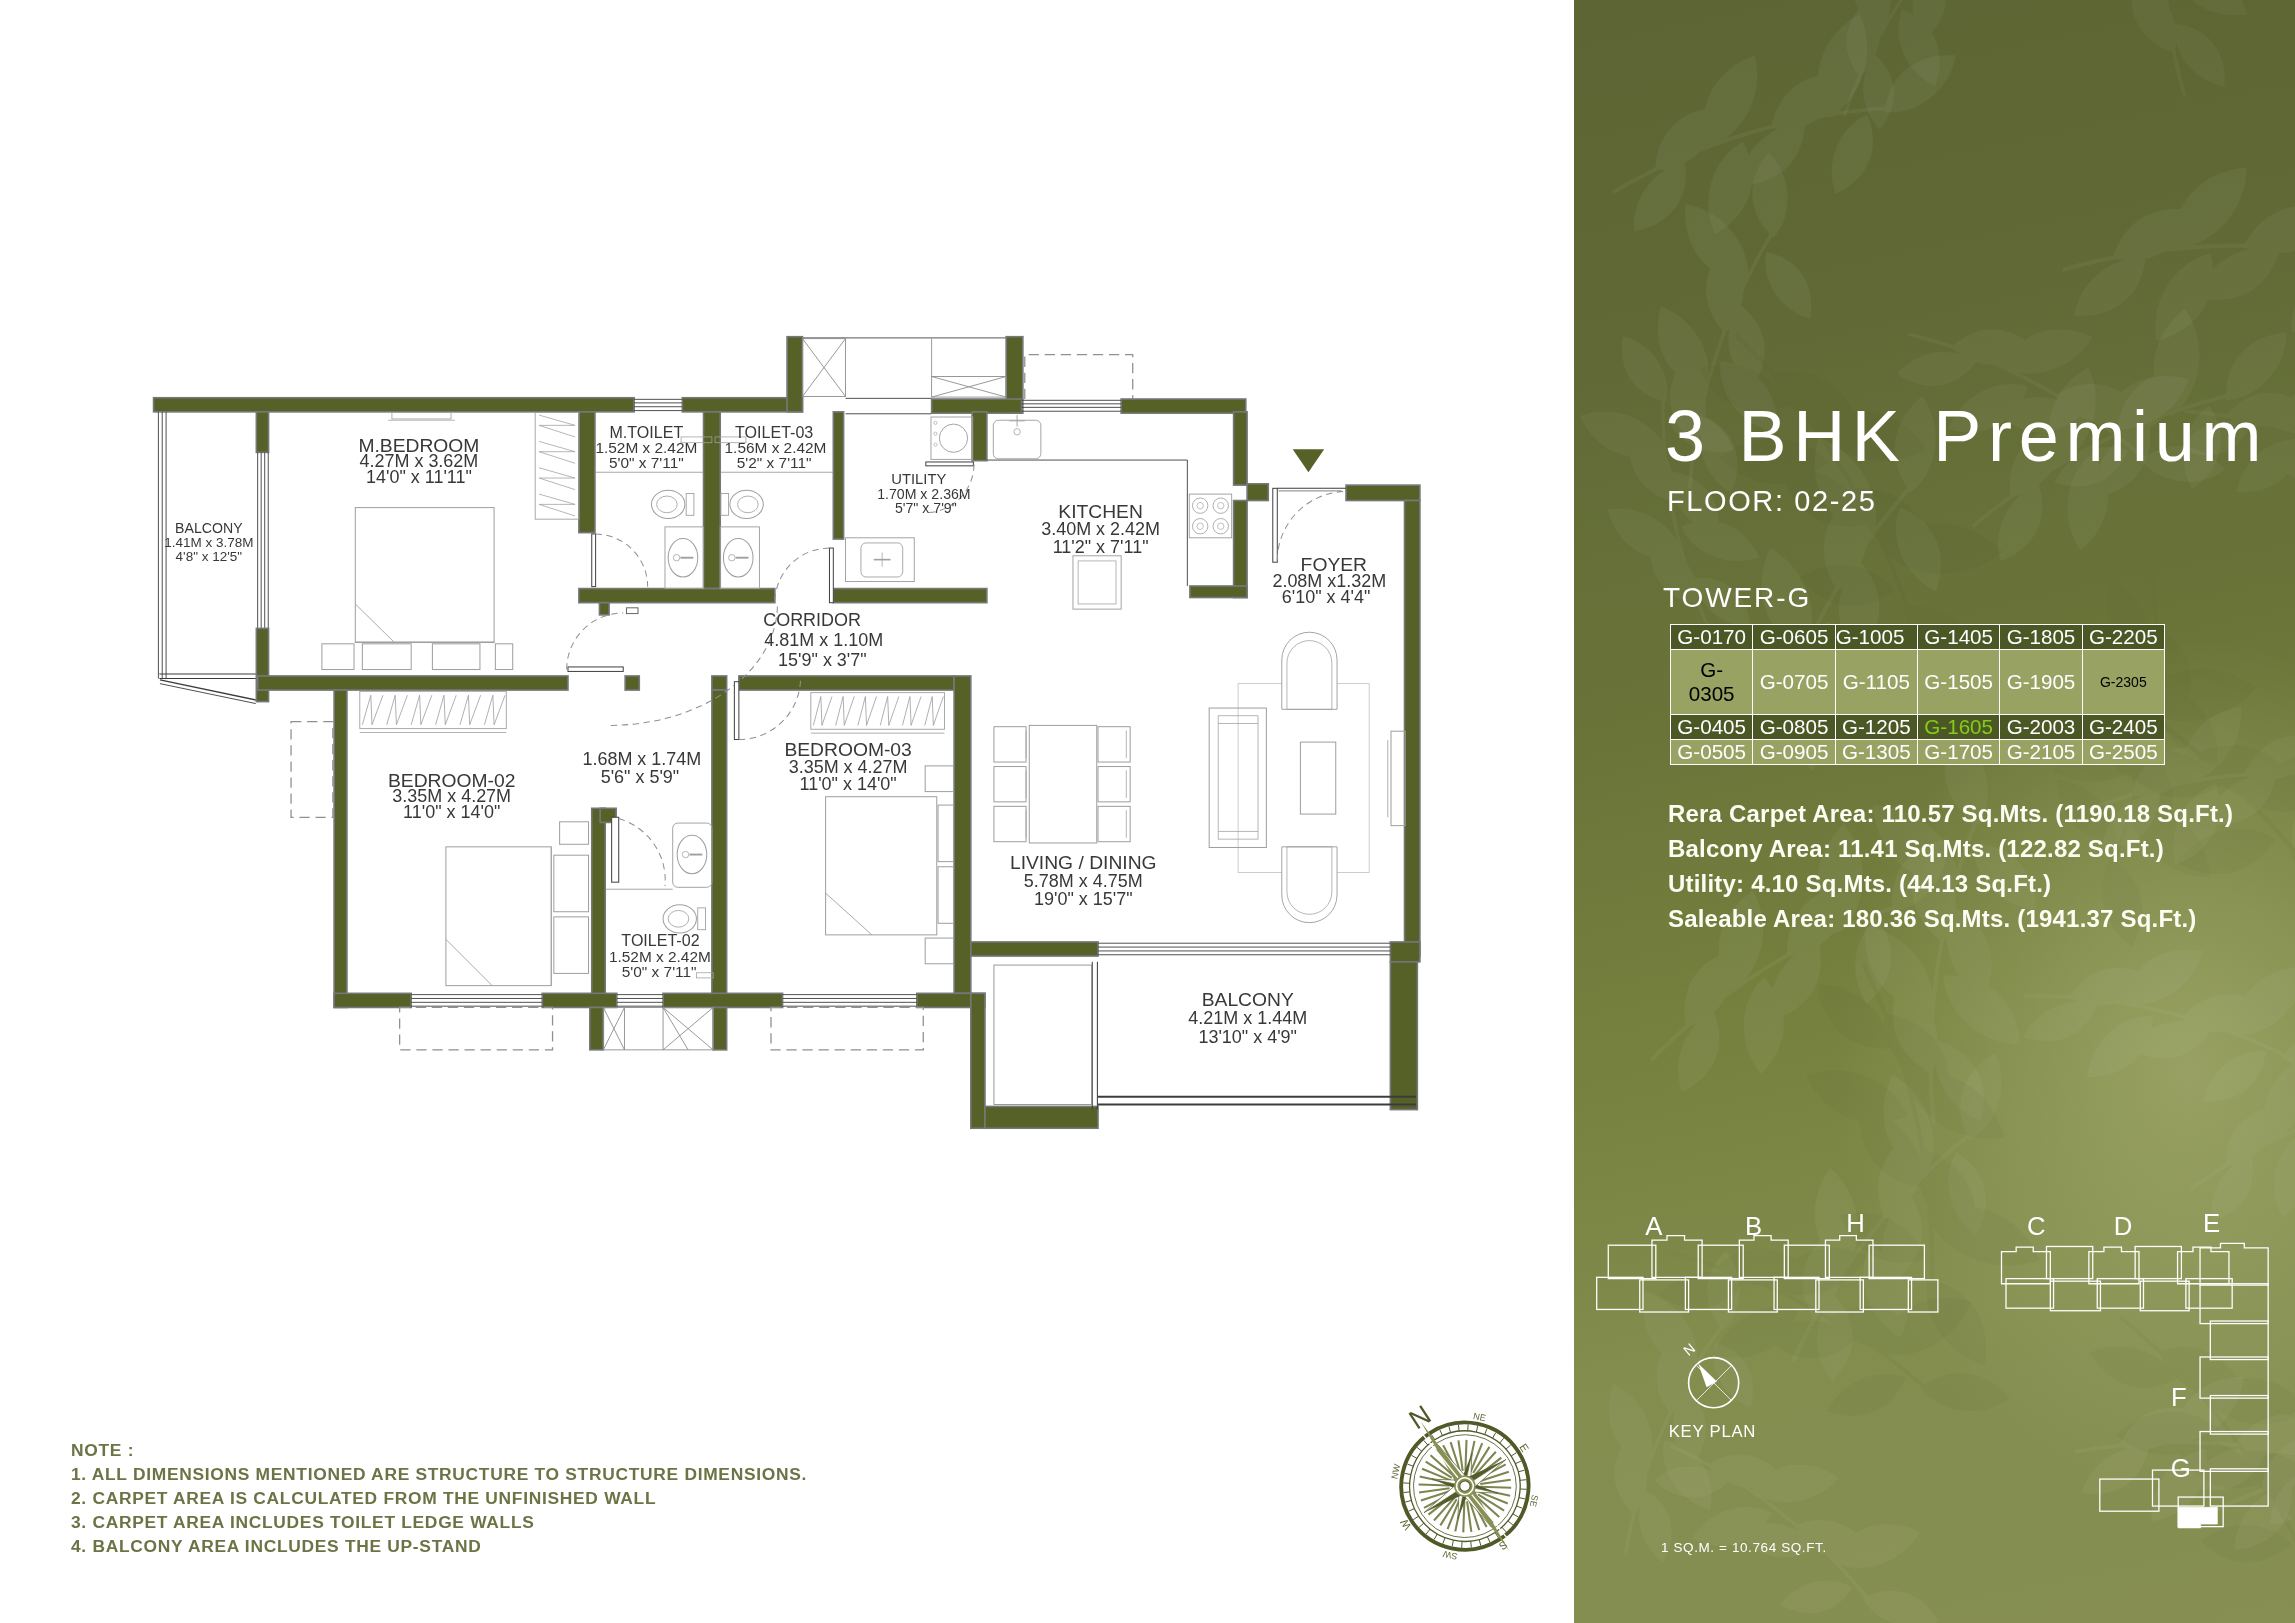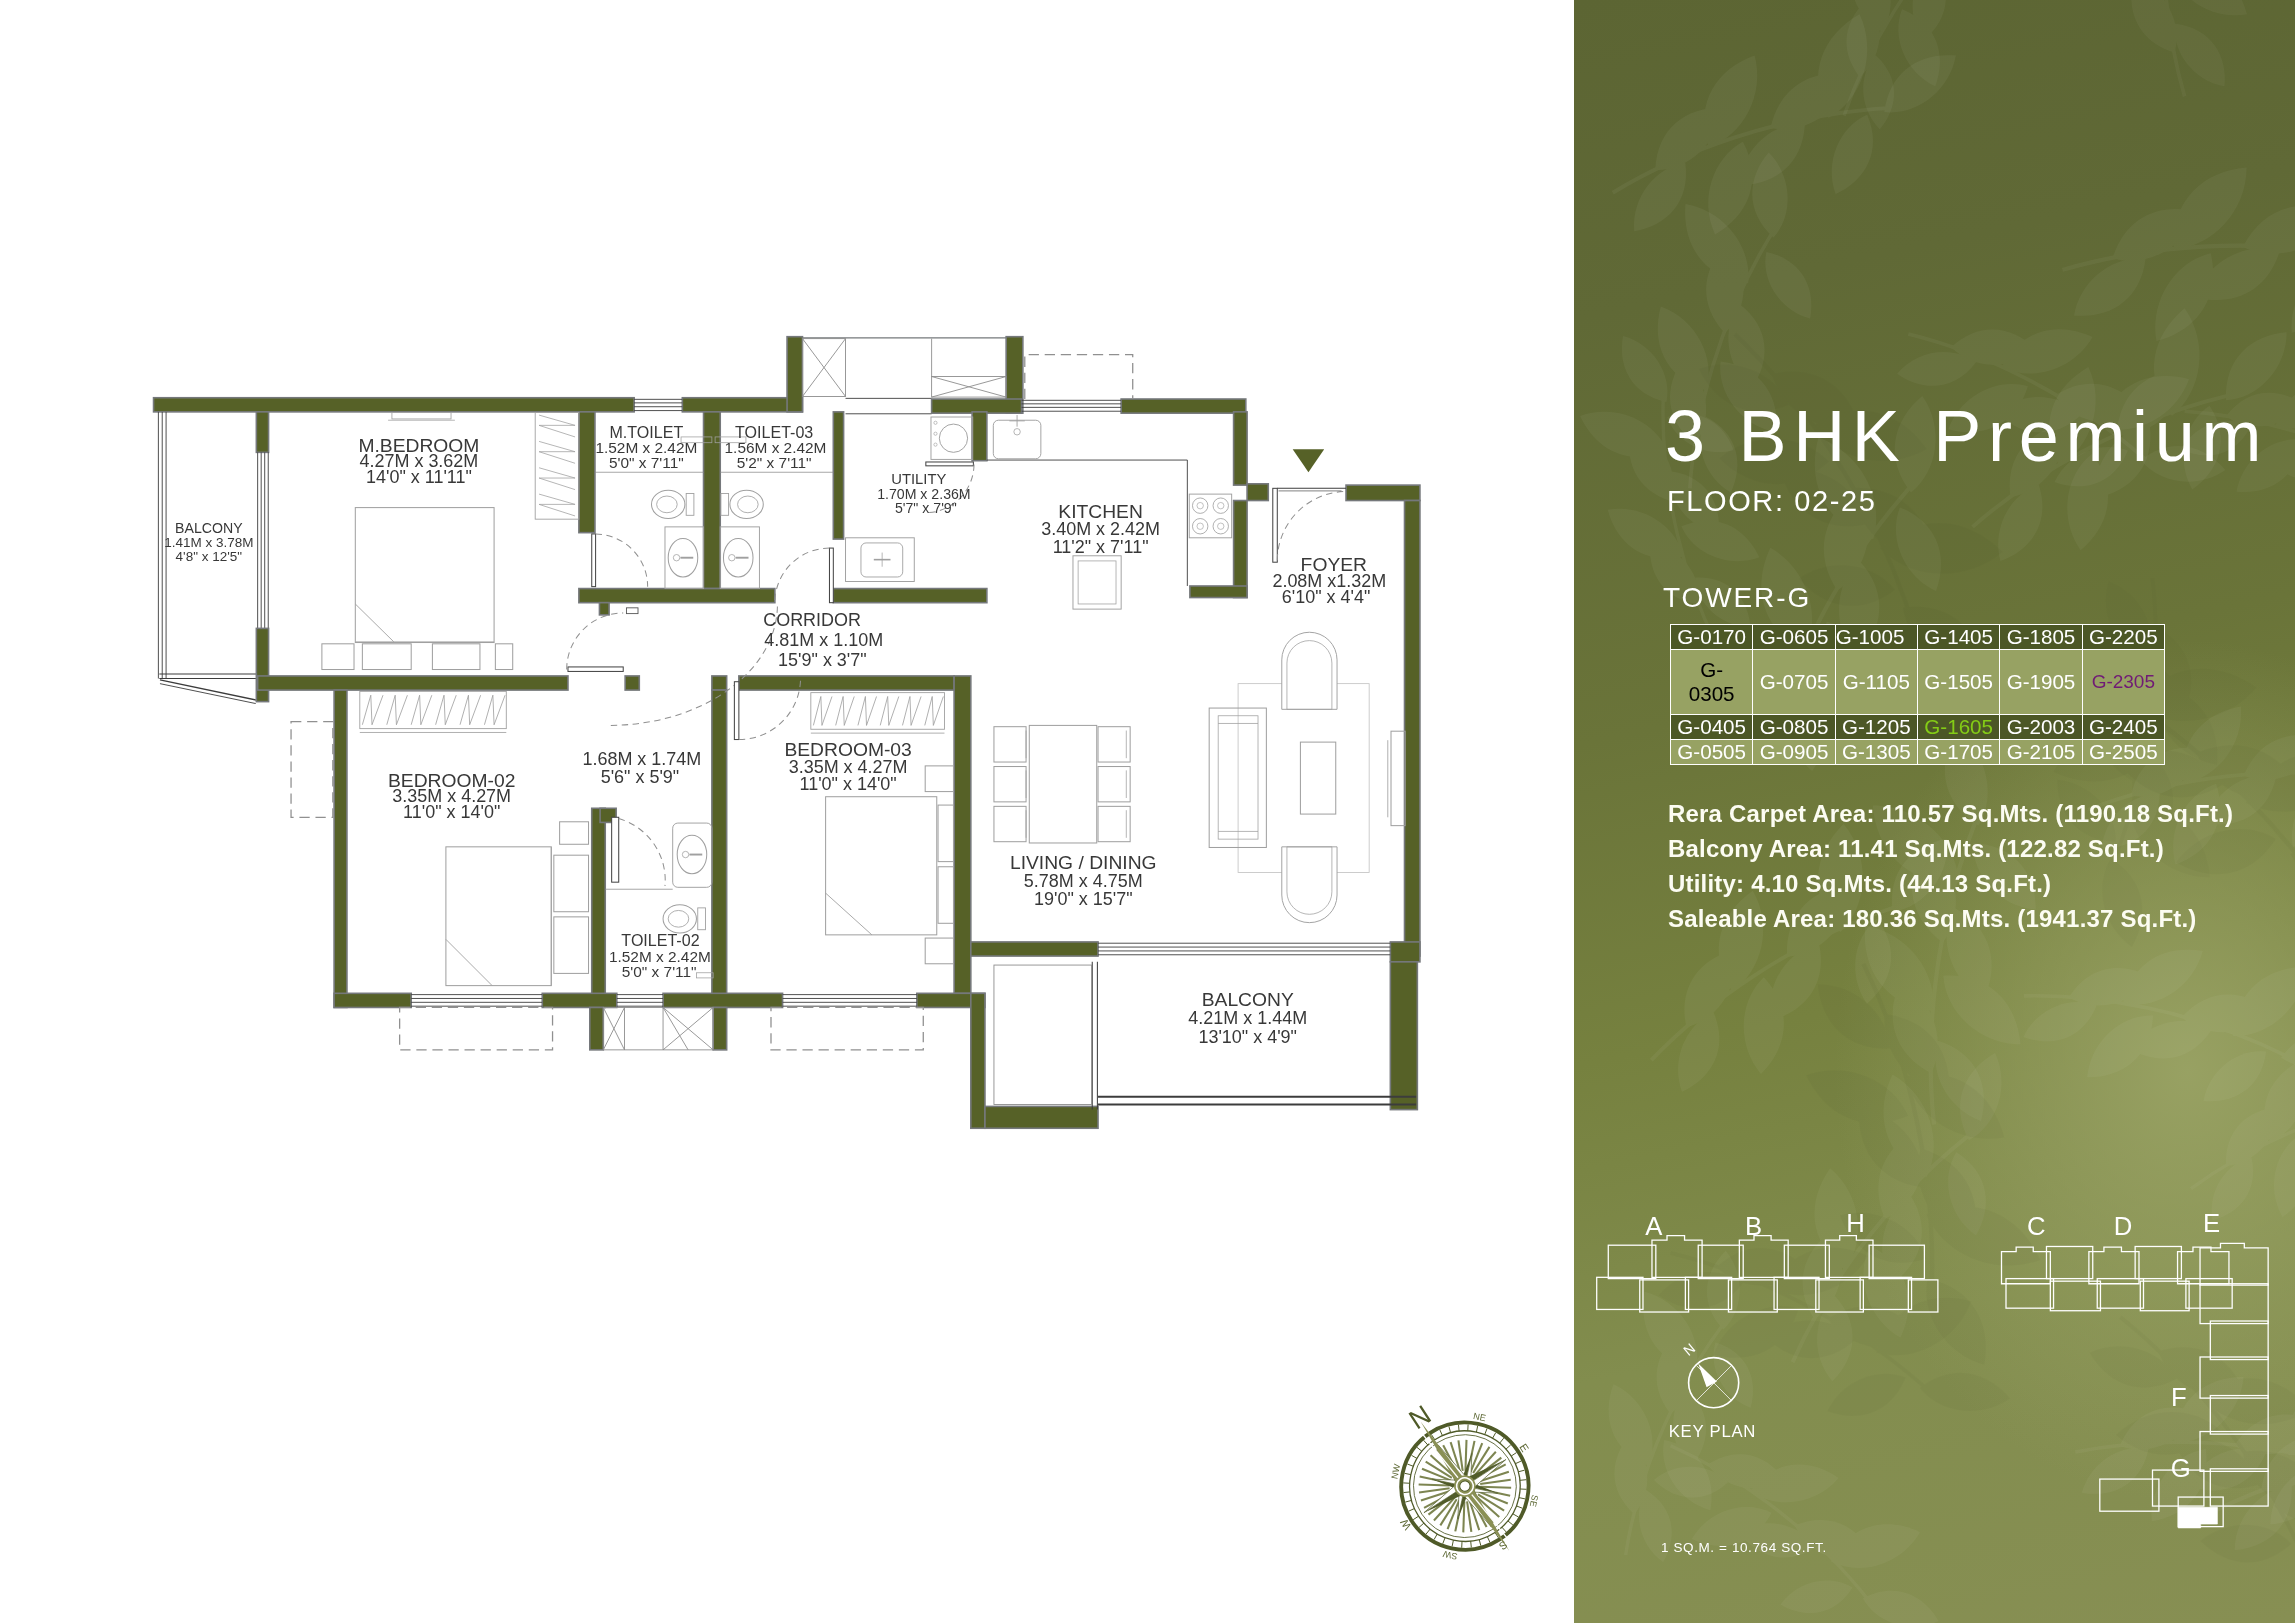--- a/index.html
+++ b/index.html
@@ -425,20 +425,27 @@
         <text x="2358" y="2240" font-size="14" fill="#5c6733" text-anchor="middle" font-family="Liberation Serif,serif" transform="rotate(45 2358 2235)">NE</text>
         <text x="2390" y="2319" font-size="17" fill="#5c6733" text-anchor="middle" font-family="Liberation Serif,serif" transform="rotate(90 2390 2313)">E</text>
         <text x="2358" y="2396" font-size="14" fill="#5c6733" text-anchor="middle" font-family="Liberation Serif,serif" transform="rotate(135 2358 2391)">SE</text>
         <text x="2280" y="2429" font-size="17" fill="#5c6733" text-anchor="middle" font-family="Liberation Serif,serif" transform="rotate(180 2280 2423)">S</text>
         <text x="2202" y="2396" font-size="14" fill="#5c6733" text-anchor="middle" font-family="Liberation Serif,serif" transform="rotate(225 2202 2391)">SW</text>
         <text x="2170" y="2319" font-size="17" fill="#5c6733" text-anchor="middle" font-family="Liberation Serif,serif" transform="rotate(270 2170 2313)">W</text>
         <text x="2202" y="2240" font-size="14" fill="#5c6733" text-anchor="middle" font-family="Liberation Serif,serif" transform="rotate(315 2202 2235)">NW</text>
       </g>
       <text x="2210" y="2220" font-size="42" fill="#4f5a28" text-anchor="middle" font-family="Liberation Serif,serif" transform="rotate(-33 2210 2206)">N</text>
     </svg>
+    <div style="position:absolute;left:71px;top:1438px;color:#6b7444;font-weight:700;font-size:17.4px;letter-spacing:0.7px;line-height:24px;white-space:nowrap">
+NOTE :<br>
+1. ALL DIMENSIONS MENTIONED ARE STRUCTURE TO STRUCTURE DIMENSIONS.<br>
+2. CARPET AREA IS CALCULATED FROM THE UNFINISHED WALL<br>
+3. CARPET AREA INCLUDES TOILET LEDGE WALLS<br>
+4. BALCONY AREA INCLUDES THE UP-STAND
+</div>
     <div style="position:absolute;left:1574px;top:0;width:722px;height:1623px;
 background:radial-gradient(70% 38% at 85% 66%, rgba(155,164,102,.9) 0%, rgba(155,164,102,0) 70%),
 linear-gradient(168deg,#5c6533 0%,#606936 18%,#6a7439 42%,#76813f 60%,#828d4e 78%,#878f53 100%);overflow:hidden">
 <svg width="722" height="1623" viewBox="0 0 1123 2526" style="position:absolute;left:0;top:0">
         <defs>
           <g id="lf">
             <path d="M0,0 C8,-26 30,-34 52,-28 C44,-6 20,6 0,0 Z"></path>
           </g>
 <g id="branch">
             <path d="M0,0 C40,-60 120,-150 240,-210" fill="none" stroke-width="4" stroke="currentColor"></path>
@@ -492,21 +499,21 @@
             <td style="border:1.9px solid #fff;background:#4c5726;color:#fff;font-size:20.6px;text-align:center;height:22.5px;padding:0">G-1405</td>
             <td style="border:1.9px solid #fff;background:#4c5726;color:#fff;font-size:20.6px;text-align:center;height:22.5px;padding:0">G-1805</td>
             <td style="border:1.9px solid #fff;background:#4c5726;color:#fff;font-size:20.6px;text-align:center;height:22.5px;padding:0">G-2205</td>
           </tr>
           <tr>
             <td style="border:1.9px solid #fff;background:#97a263;color:#000000;font-size:20.6px;text-align:center;height:22.5px;padding:8px">G-0305</td>
             <td style="border:1.9px solid #fff;background:#97a263;color:#fff;font-size:20.6px;text-align:center;height:22.5px;padding:0">G-0705</td>
             <td style="border:1.9px solid #fff;background:#97a263;color:#fff;font-size:20.6px;text-align:center;height:22.5px;padding:0">G-1105</td>
             <td style="border:1.9px solid #fff;background:#97a263;color:#fff;font-size:20.6px;text-align:center;height:22.5px;padding:0">G-1505</td>
             <td style="border:1.9px solid #fff;background:#97a263;color:#fff;font-size:20.6px;text-align:center;height:22.5px;padding:0">G-1905</td>
-            <td style="border:1.9px solid #fff;background:#97a263;color:#701a75;font-size:19px;text-align:center;height:22.5px;padding:0">G-2305</td>
+            <td style="border:1.9px solid #fff;background:#97a263;color:#000000;font-size:14px;text-align:center;height:22.5px;padding:0">G-2305</td>
           </tr>
           <tr>
             <td style="border:1.9px solid #fff;background:#4c5726;color:#fff;font-size:20.6px;text-align:center;height:22.5px;padding:0">G-0405</td>
             <td style="border:1.9px solid #fff;background:#4c5726;color:#fff;font-size:20.6px;text-align:center;height:22.5px;padding:0">G-0805</td>
             <td style="border:1.9px solid #fff;background:#4c5726;color:#fff;font-size:20.6px;text-align:center;height:22.5px;padding:0">G-1205</td>
             <td style="border:1.9px solid #fff;background:#4c5726;color:#84cc16;font-size:20.6px;text-align:center;height:22.5px;padding:0">G-1605</td>
             <td style="border:1.9px solid #fff;background:#4c5726;color:#fff;font-size:20.6px;text-align:center;height:22.5px;padding:0">G-2003</td>
             <td style="border:1.9px solid #fff;background:#4c5726;color:#fff;font-size:20.6px;text-align:center;height:22.5px;padding:0">G-2405</td>
           </tr>
           <tr>

